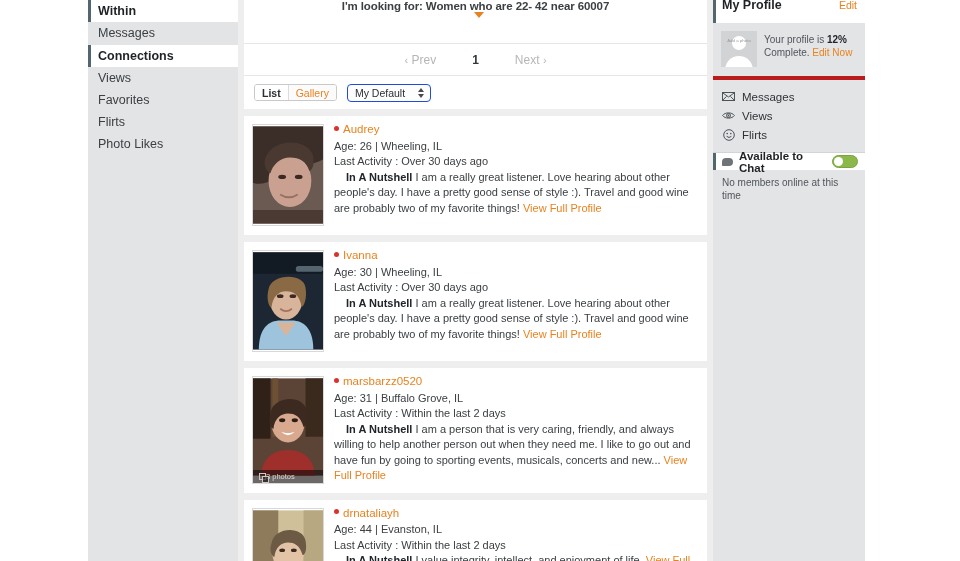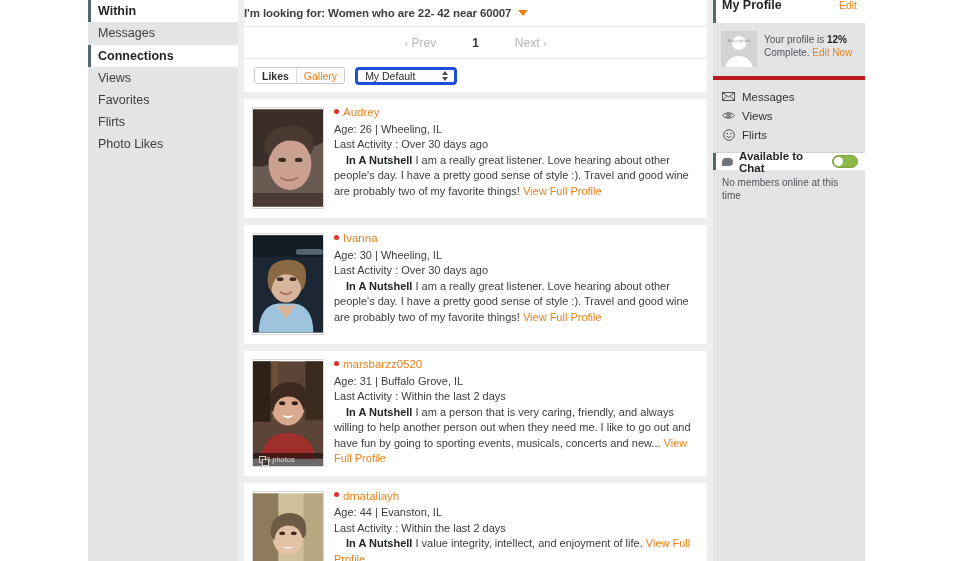--- a/index.html
+++ b/index.html
@@ -42,23 +42,24 @@
 
   
   .main {
     width: 475px; flex: 0 0 475px;
     background: #eeeeee;
     padding: 0 6px;
   }
   .panel { background: #ffffff; }
 
   .filter-bar {
-    height: 27px; display: flex; align-items: center;
-    padding: 0 0;
+    height: 44px; display: flex; align-items: center;
+    padding: 0 10px;
     border-bottom: 1px solid #e6e6e6;
+    flex-direction: column;
   }
   .filter-text { font-size: 11.5px; color: #3c4043; font-weight: bold; letter-spacing: -0.1px; }
   .caret-down {
     display: inline-block; margin-left: 7px;
     width: 0; height: 0;
     border-left: 5px solid transparent;
     border-right: 5px solid transparent;
     border-top: 6px solid #e8821e;
     vertical-align: middle;
   }
@@ -84,22 +85,22 @@
   }
   .seg-btn {
     font-size: 10.5px; padding: 0 7px;
     display: flex; align-items: center;
     cursor: pointer; background: #ffffff;
   }
   .seg-btn.on { font-weight: bold; color: #2b2f33; background: #ffffff; }
   .seg-btn.off { color: #e8821e; background: #fbfbfb; border-left: 1px solid #dcdcdc; }
 
   .select-wrap {
-    position: relative; height: 18px; width: 102px;
-    border: 3px solid #1d4ed8; border-radius: 4px;
+    position: relative; height: 18px; width: 84px;
+    border: 1px solid #1d4ed8; border-radius: 4px;
     background: #fdfdfd;
     display: flex; align-items: center;
   }
   .select-label { font-size: 10.5px; color: #2b2f33; padding-left: 7px; }
   .spinner {
     position: absolute; right: 6px; top: 50%; transform: translateY(-50%);
     display: flex; flex-direction: column; gap: 2px; line-height: 0;
   }
   .spinner i {
     width: 0; height: 0; display: block;
@@ -267,21 +268,21 @@
         </span>
         <span class="pager-num">1</span>
         <span class="pager-next">
           <span>Next</span>
           <span class="chev">›</span>
         </span>
       </div>
 
       <div class="viewbar">
         <div class="seg">
-          <div class="seg-btn on">Likes</div>
+          <div class="seg-btn on">List</div>
           <div class="seg-btn off">Gallery</div>
         </div>
         <div class="select-wrap">
           <span class="select-label">My Default</span>
           <span class="spinner">
             <i class="up"></i>
               <i class="dn"></i>
           </span>
         </div>
       </div>

